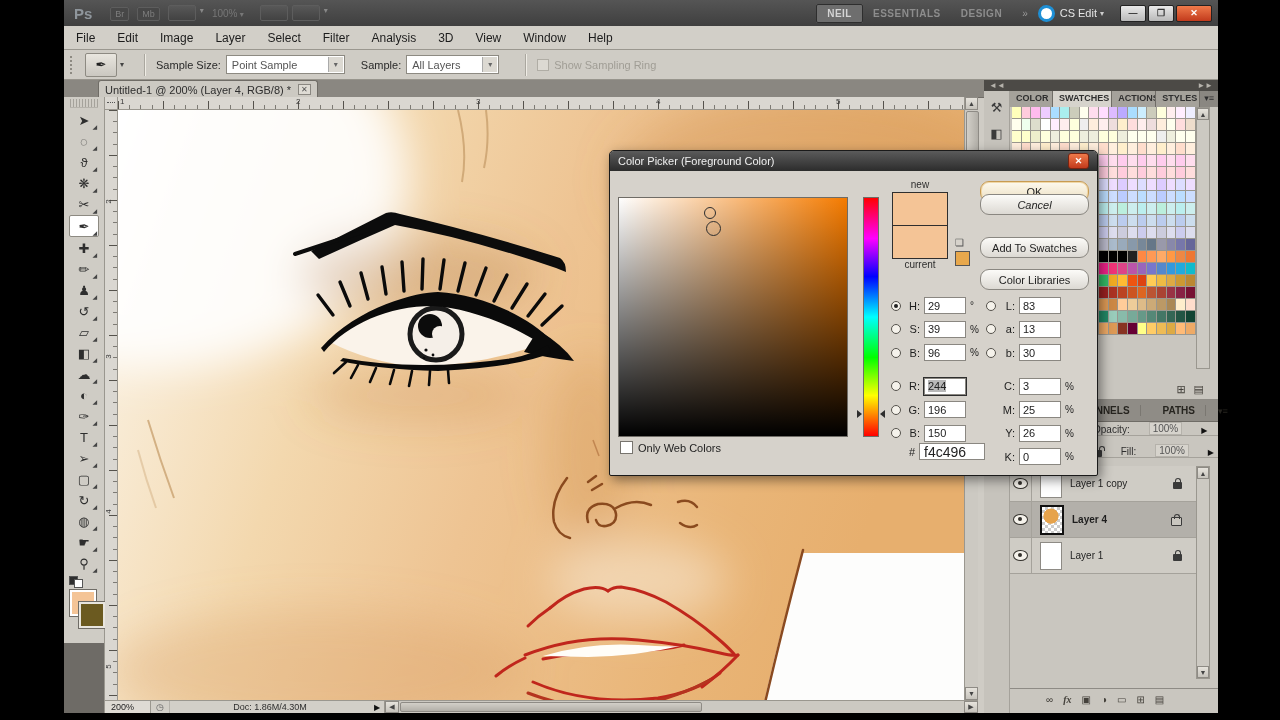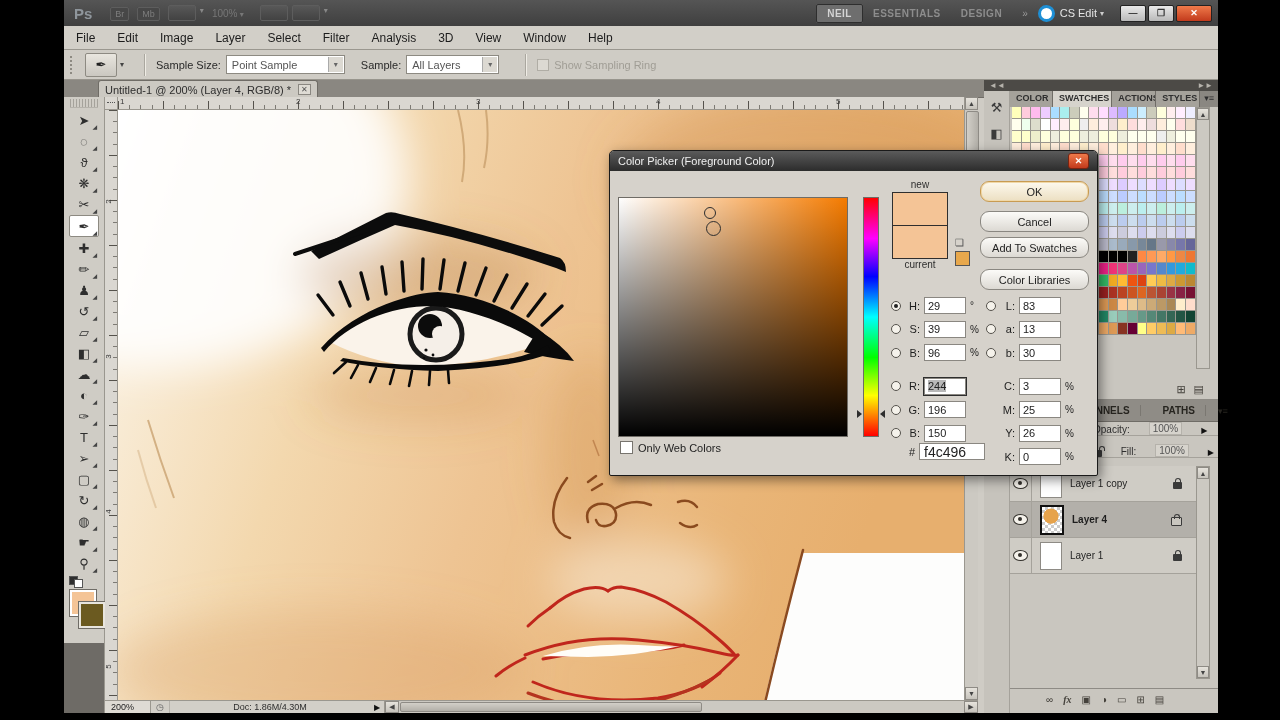--- a/index.html
+++ b/index.html
@@ -969,21 +969,21 @@
     <span class="huemarkL" style="top:259px;"></span>
     <span class="huemarkR" style="top:259px;"></span>
     <div class="ncwrap">
       <div>new</div>
       <div class="ncswatch" id="newSwatch" style="background: rgb(244, 196, 150);"></div>
       <div class="ncswatch cur" id="curSwatch" style="background: rgb(244, 196, 150);"></div>
       <div>current</div>
     </div>
     <span class="cube">❏</span>
     <span class="minisw" id="gamutSwatch" style="background: rgb(232, 168, 76);"></span>
-    <div class="pkbtn primary" style="top: 30px;">OK</div><div class="pkbtn" style="top: 60px;">Cancel</div><div class="pkbtn" style="top: 86px;">Add To Swatches</div><div class="pkbtn" style="top: 118px;">Color Libraries</div><span id="pkButtons"></span>
+    <div class="pkbtn primary" style="top: 30px;">OK</div><div class="pkbtn" style="top: 43px; font-style: italic;">Cancel</div><div class="pkbtn" style="top: 86px;">Add To Swatches</div><div class="pkbtn" style="top: 118px;">Color Libraries</div><span id="pkButtons"></span>
     <div class="fieldcol left" id="colLeft">
         <div class="frow">
           <span class="radio checked"></span>
           <span class="flabel">H:</span>
           <span class="finput">
             <span>29</span>
           </span>
           <span class="fsuffix">°</span>
         </div>
         <div class="frow">

